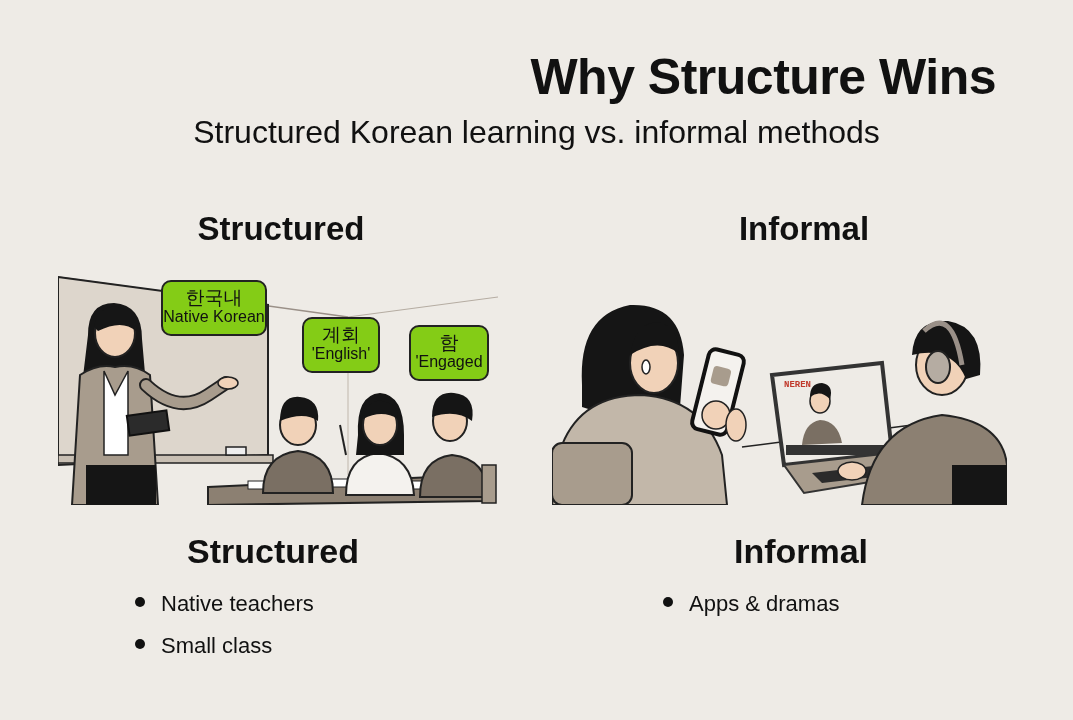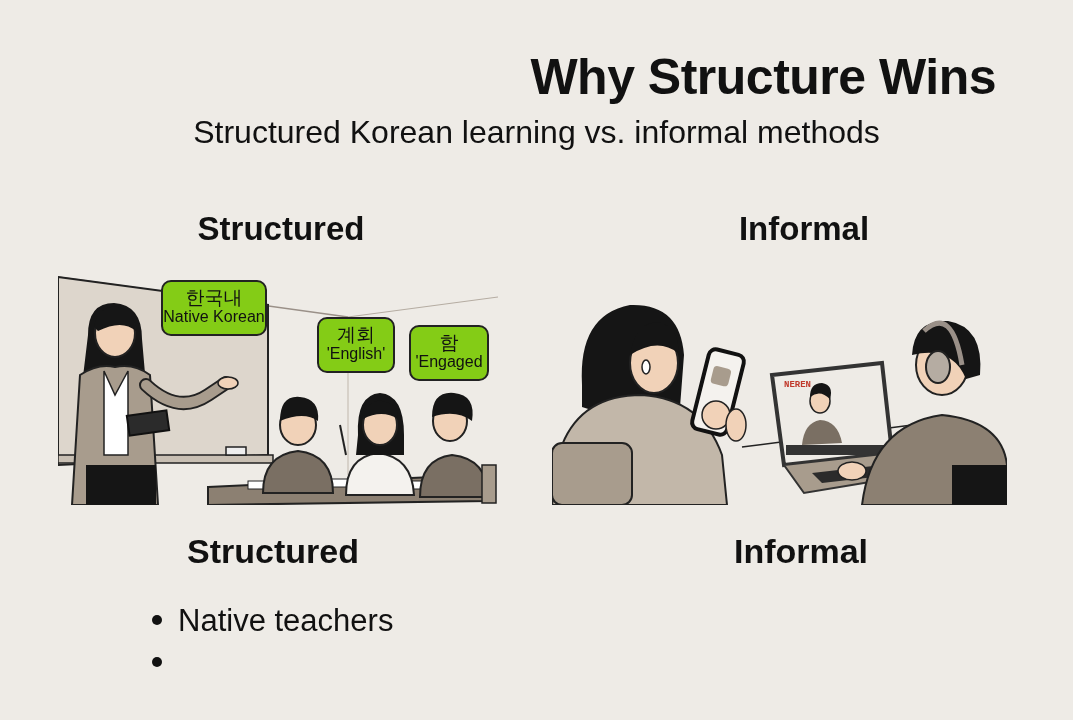--- a/index.html
+++ b/index.html
@@ -2,21 +2,21 @@
 <html><head>
   <meta charset="utf-8">
   <style>
     html, body { margin:0; padding:0; }
     body { width:1073px; height:720px; background:#eeebe6; font-family:"Liberation Sans", sans-serif; color:#111; overflow:hidden; position:relative; }
     .title { position:absolute; top:48px; left:0; width:996px; text-align:right; font-size:50px; font-weight:700; letter-spacing:-0.5px; }
     .subtitle { position:absolute; top:114px; left:0; width:1073px; text-align:center; font-size:32px; font-weight:400; }
     .col-head { position:absolute; top:210px; font-size:33px; font-weight:700; text-align:center; width:300px; }
     .illus { position:absolute; top:275px; height:230px; }
     .sum-title { position:absolute; top:532px; font-size:34px; font-weight:700; text-align:center; width:300px; }
-    .bullets { position:absolute; top:584px; list-style:none; margin:17px; padding:0; font-size:31px; }
+    .bullets { position:absolute; top:584px; list-style:none; margin:0; padding:0; font-size:22px; }
     .bullets li { height:42px; line-height:40px; }
     .bullets li .dot { display:inline-block; width:10px; height:10px; border-radius:50%; background:#111; margin-right:16px; vertical-align:middle; position:relative; top:-3px; }
     .bubble { position:absolute; background:#84cc16; border:2px solid #222; border-radius:10px; text-align:center; }
     .bubble .ko { font-size:19px; display:block; line-height:22px; margin-top:5px; }
     .bubble .en { font-size:16px; display:block; line-height:15px; }
   </style>
 </head>
 <body>
 
 <div class="title">Why Structure Wins</div>
@@ -64,34 +64,34 @@
     <path d="M362,222 Q362,184 394,180 Q430,184 430,222 Z" fill="#7a6f63" stroke="#222" stroke-width="2"></path>
     <ellipse cx="392" cy="146" rx="17" ry="20" fill="#f1d2b8" stroke="#222" stroke-width="2"></ellipse>
     <path d="M374,142 Q374,116 396,118 Q418,120 414,146 Q398,134 374,142 Z" fill="#151515"></path>
     <rect x="424" y="190" width="14" height="38" fill="#a89c8d" stroke="#222" stroke-width="1.5"></rect>
   </svg>
 
   <div class="bubble" style="left:103px; top:5px; width:102px; height:52px;">
     <span class="ko">한국내</span>
     <span class="en">Native Korean</span>
   </div>
-  <div class="bubble" style="left:244px; top:42px; width:74px; height:52px;margin-left:15px;">
+  <div class="bubble" style="left:244px; top:42px; width:74px; height:52px;">
     <span class="ko">계회</span>
     <span class="en">'English'</span>
   </div>
   <div class="bubble" style="left:351px; top:50px; width:76px; height:52px;">
     <span class="ko">함</span>
     <span class="en">'Engaged</span>
   </div>
 </div>
 
 <div class="sum-title" style="left:123px;">Structured</div>
 <ul class="bullets" style="left:135px;">
   <li><span class="dot"></span><span>Native teachers</span></li>
-  <li><span class="dot"></span></li>
+  <li><span class="dot"></span><span>Small class</span></li>
 </ul>
 
 <div class="col-head" style="left:654px;">Informal</div>
 
 <div class="illus" style="left:552px; width:455px;">
   <svg width="455" height="230" viewBox="0 0 455 230">
     <line x1="190" y1="172" x2="360" y2="150" stroke="#222" stroke-width="1.5"></line>
 
     <path d="M30,110 Q26,40 78,30 Q128,28 132,80 L128,132 Q80,150 30,132 Z" fill="#151515"></path>
     <ellipse cx="102" cy="88" rx="24" ry="30" fill="#f1d2b8" stroke="#222" stroke-width="2"></ellipse>
@@ -119,13 +119,14 @@
     <path d="M360,80 Q362,44 396,46 Q432,52 428,100 L414,104 Q400,70 360,80 Z" fill="#151515"></path>
     <path d="M372,56 Q400,30 410,90" stroke="#9a9088" stroke-width="5" fill="none"></path>
     <ellipse cx="386" cy="92" rx="12" ry="16" fill="#b5aca2" stroke="#222" stroke-width="2"></ellipse>
     <rect x="400" y="190" width="55" height="40" fill="#151515"></rect>
     <ellipse cx="300" cy="196" rx="14" ry="9" fill="#f1d2b8" stroke="#222" stroke-width="1.5"></ellipse>
   </svg>
 </div>
 
 <div class="sum-title" style="left:651px;">Informal</div>
 <ul class="bullets" style="left:663px;">
+  <li><span class="dot"></span><span>Apps &amp; dramas</span></li>
 </ul>
 
 </body></html>

